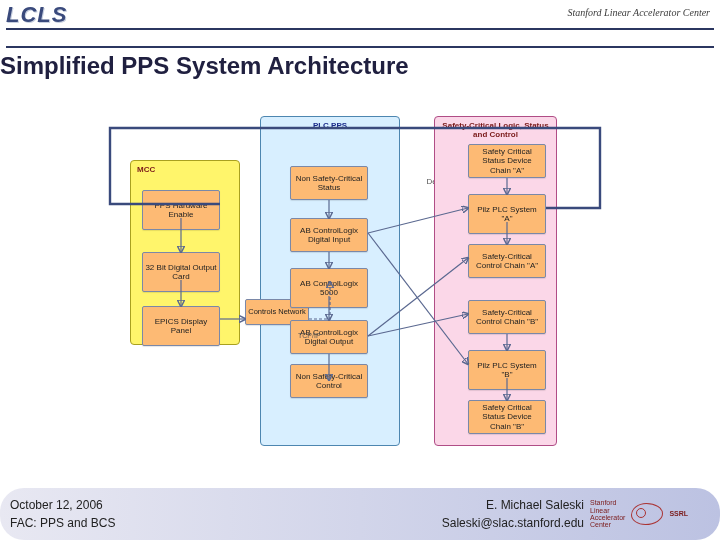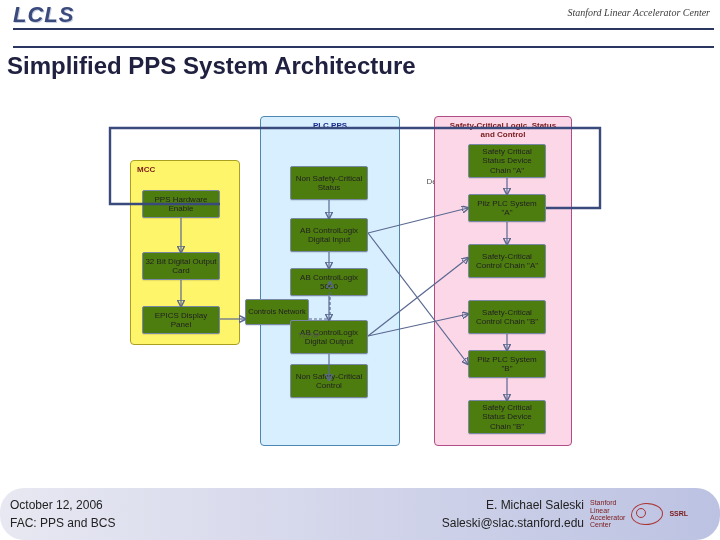--- a/index.html
+++ b/index.html
@@ -1,18 +1,18 @@
 <!DOCTYPE html>
 <html><head>
 <meta charset="utf-8">
 <style>
   * { box-sizing: border-box; margin: 0; padding: 0; }
   html, body { width: 720px; height: 540px; font-family: Arial, Helvetica, sans-serif; background: #fff; }
 
-  .slide { position: relative; width: 720px; height: 540px; padding-left: 7px; }
+  .slide { position: relative; width: 720px; height: 540px; }
 
   
   .header { position: relative; height: 56px; padding: 4px 6px 0 6px; }
   .logo-lcls { display: inline-block; font: italic bold 22px/1 Arial; color: #3a4a7c; letter-spacing: 1px; text-shadow: 1px 1px #c8d0e0; }
   .header-right { position: absolute; right: 10px; top: 6px; text-align: right; }
   .header-right span { display: block; font: italic 10px/1.3 "Times New Roman", serif; color: #3a3a3a; }
   .rule { position: absolute; left: 6px; right: 6px; border-top: 2px solid #2b3660; }
   .rule.r1 { top: 28px; }
   .rule.r2 { top: 46px; }
 
@@ -22,28 +22,28 @@
   
   .diagram { position: absolute; top: 108px; left: 0; right: 0; height: 350px; }
 
   
   .group { position: absolute; border-radius: 4px; padding: 4px; font: bold 8px Arial; }
   .group-label { position: absolute; top: 4px; font: bold 8px Arial; }
   .g-mcc   { left: 130px; top: 52px;  width: 110px; height: 185px; background: #fff56b; border: 1px solid #a9a020; }
   .g-mcc .group-label { left: 6px; color: #7a1a1a; }
   .g-plc   { left: 260px; top: 8px;   width: 140px; height: 330px; background: #d8efff; border: 1px solid #4d86b0; }
   .g-plc .group-label { left: 50%; transform: translateX(-50%); color: #1a2a8a; }
-  .g-safe  { left: 434px; top: 8px;   width: 138px; height: 330px; background: #fbd7e8; border: 1px solid #b04d86; }
+  .g-safe  { left: 434px; top: 8px;   width: 123px; height: 330px; background: #fbd7e8; border: 1px solid #b04d86; }
   .g-safe .group-label { left: 50%; transform: translateX(-50%); width: 90%; text-align: center; color: #7a1a1a; }
 
   .g-plc::before { content: "Devicekit"; position: absolute; right: -60px; top: 60px; font: 8px Arial; color: #555; }
 
   
-  .node { position: absolute; background: #4d7c0f; border: 1px solid #7a88a8; border-radius: 2px; box-shadow: 0 1px 1px rgba(0,0,0,.1); display: flex; align-items: center; justify-content: center; text-align: center; font: 8px/1.15 Arial; color: #222; padding: 2px; }
-  .node.w1 { width: 78px; } .node.h1 { height: 28px; } .node.h2 { height: 34px; }
+  .node { position: absolute; background: #fdba74; border: 1px solid #7a88a8; border-radius: 2px; box-shadow: 0 1px 1px rgba(0,0,0,.1); display: flex; align-items: center; justify-content: center; text-align: center; font: 8px/1.15 Arial; color: #222; padding: 2px; }
+  .node.w1 { width: 78px; } .node.h1 { height: 40px; } .node.h2 { height: 34px; }
 
   
   .n-pps      { left: 142px; top: 82px;  }
   .n-32bit    { left: 142px; top: 144px; }
   .n-epics    { left: 142px; top: 198px; }
   .n-ctlnet   { left: 245px; top: 191px; width: 64px; height: 26px; font-size: 7.5px; }
   .n-nscstat  { left: 290px; top: 58px;  }
   .n-abin     { left: 290px; top: 110px; }
   .n-ab5000   { left: 290px; top: 160px; }
   .n-about    { left: 290px; top: 212px; }

